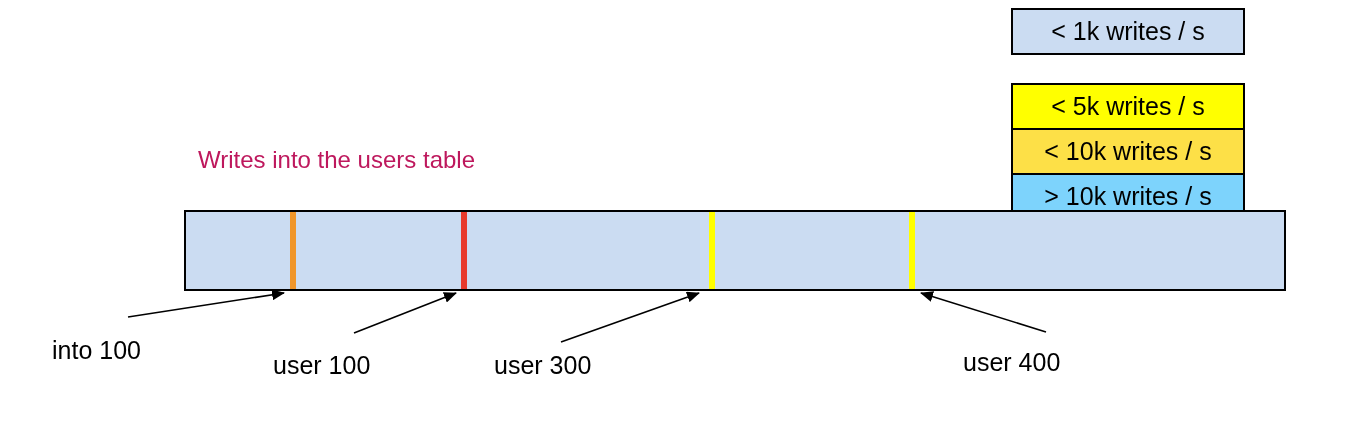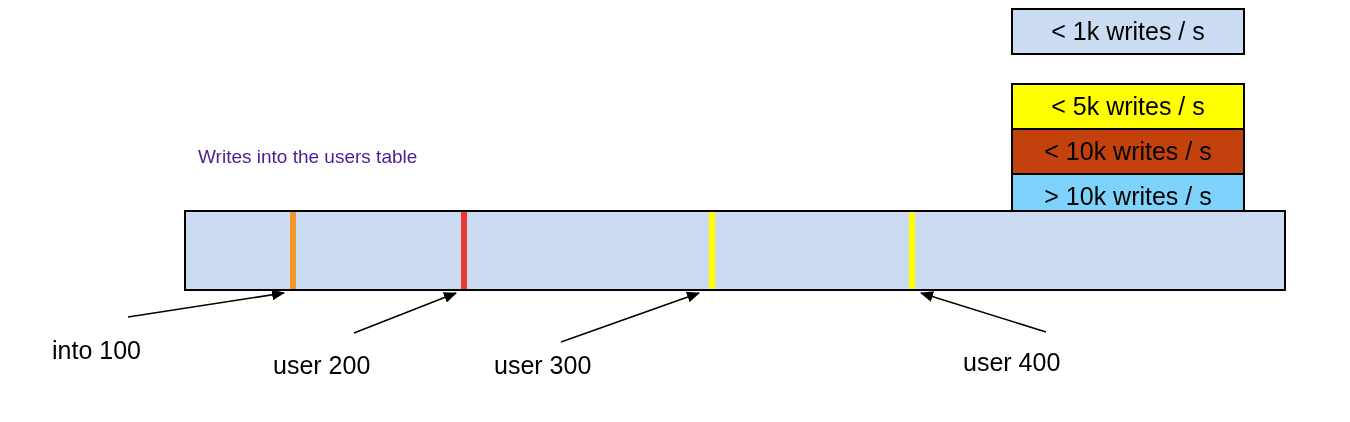--- a/index.html
+++ b/index.html
@@ -6,21 +6,21 @@
   .canvas{
     position:relative;
     width:1350px;height:422px;
     background:#ffffff;
     font-family:"Liberation Sans", sans-serif;
     color:#000;
     overflow:hidden;
   }
   .title{
     position:absolute;left:198px;top:146px;
-    font-size:19px;line-height:1.2;color:#4c1d95;
+    font-size:24px;line-height:1.2;color:#be185d;
   }
   
   .legend{
     position:absolute;left:1011px;top:8px;width:278px;
   }
   .legend-row{
     box-sizing:border-box;
     width:234px;height:47px;
     border:2px solid #000;
     margin-top:-2px;
@@ -59,21 +59,21 @@
 </head>
 <body>
 
 <div class="canvas">
 
   <div class="title">Writes into the users table</div>
 
   <div class="legend">
     <div class="legend-row" style="background-color: rgb(203, 220, 242);">&lt; 1k writes / s</div>
     <div class="legend-row" style="background-color: rgb(255, 255, 0); margin-top: 28px;">&lt; 5k writes / s</div>
-    <div class="legend-row" style="background-color: #c2410c;">&lt; 10k writes / s</div>
+    <div class="legend-row" style="background-color: #fde047;">&lt; 10k writes / s</div>
     <div class="legend-row" style="background-color: #7dd3fc;">&gt; 10k writes / s</div>
   </div>
 
   <div class="bar" style="background-color: rgb(203, 220, 242);">
     <div class="marker marker-1" style="background-color: rgb(240, 150, 43);"></div>
     <div class="marker marker-2" style="background-color: rgb(232, 58, 45);"></div>
     <div class="marker marker-3" style="background-color: rgb(255, 255, 0);"></div>
     <div class="marker marker-4" style="background-color: rgb(255, 255, 0);"></div>
   </div>
 
@@ -83,17 +83,17 @@
         <path d="M0,0 L13,5.5 L0,11 z" fill="#000"></path>
       </marker>
     </defs>
     <line x1="128" y1="317" x2="284" y2="293" stroke="#000" stroke-width="1.6" marker-end="url(#ah)"></line>
     <line x1="354" y1="333" x2="456" y2="293" stroke="#000" stroke-width="1.6" marker-end="url(#ah)"></line>
     <line x1="561" y1="342" x2="699" y2="293" stroke="#000" stroke-width="1.6" marker-end="url(#ah)"></line>
     <line x1="1046" y1="332" x2="921" y2="293" stroke="#000" stroke-width="1.6" marker-end="url(#ah)"></line>
   </svg>
 
   <div class="user-label user-label-1">into 100</div>
-  <div class="user-label user-label-2">user 200</div>
+  <div class="user-label user-label-2">user 100</div>
   <div class="user-label user-label-3">user 300</div>
   <div class="user-label user-label-4">user 400</div>
 
 </div>
 
 </body></html>

